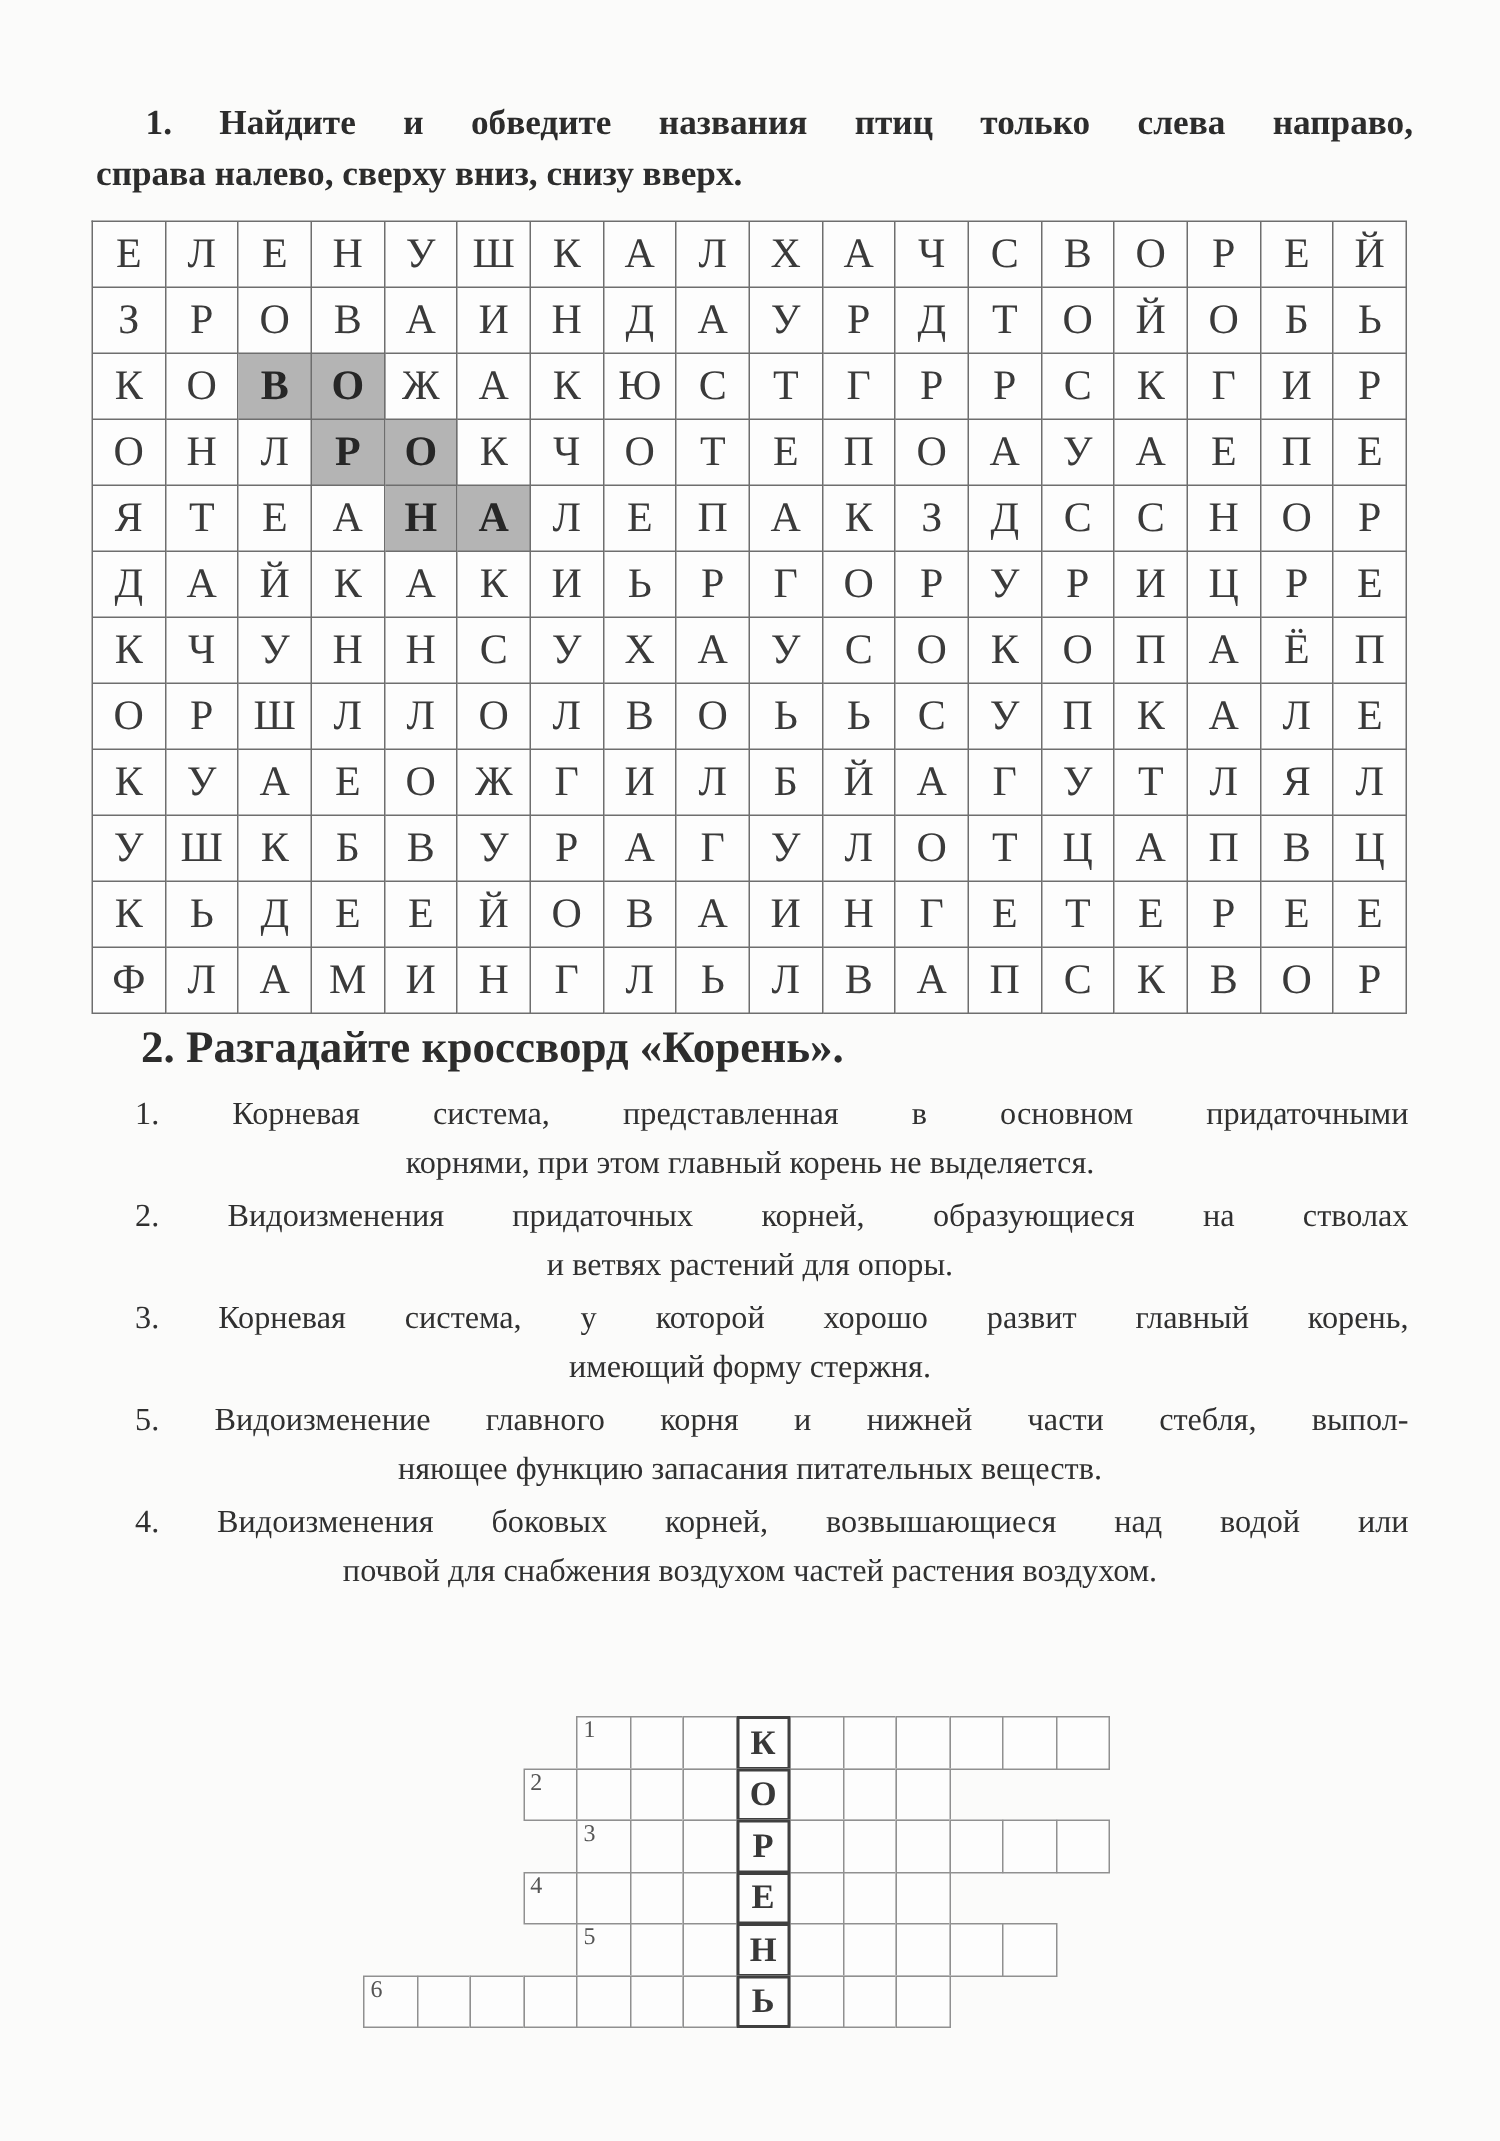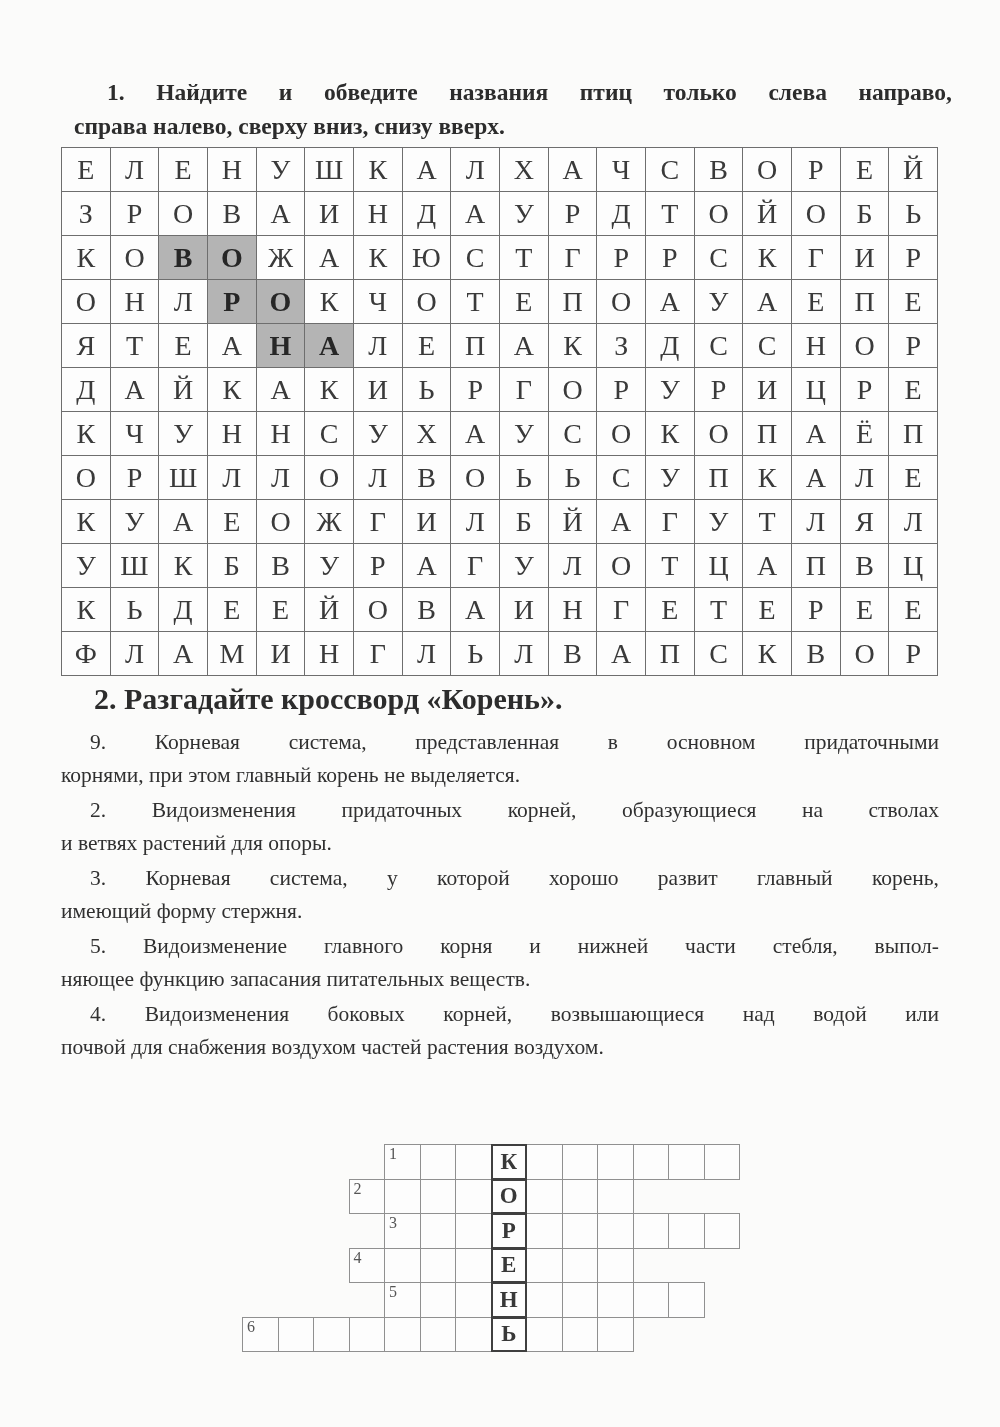--- a/index.html
+++ b/index.html
@@ -3,21 +3,21 @@
 <meta charset="utf-8">
 <style>
   html,body { margin:0; padding:0; }
   body {
     width:1000px; height:1427px; position:relative;
     background:#fbfbfa;
     font-family:"Liberation Serif", serif;
   }
   
   .h1 {
-    position:absolute; left:61px; top:62px; width:878px; margin:13px;
+    position:absolute; left:61px; top:62px; width:878px; margin:3px;
     font-weight:bold; font-size:23.5px; line-height:34px; color:#2c2c2c;
   }
   .h1-line1 { display:block; text-align:justify; text-align-last:justify; text-indent:33px; }
   .h1-line2 { display:block; }
 
   
   .wordsearch {
     position:absolute; left:61px; top:147px; width:877px; height:529px;
     display:grid; grid-template-columns:repeat(18,1fr); grid-template-rows:repeat(12,1fr);
     background:#fdfdfd; border-top:1px solid #6e6e6e; border-left:1px solid #6e6e6e;
@@ -34,21 +34,21 @@
   .h2 {
     position:absolute; left:61px; top:684px; width:878px; margin:0;
     font-weight:bold; font-size:30px; line-height:30px; color:#2c2c2c;
     text-indent:33px;
   }
 
   
   .clues { position:absolute; left:61px; top:726px; width:878px; }
   .clue { margin:0 0 2.5px 0; font-size:21.5px; line-height:32.8px; color:#303030; }
   .clue-line1 { display:block; text-align:justify; text-align-last:justify; text-indent:29px; }
-  .clue-line2 { display:block; }
+  .clue-line2 { display:block;text-align:center; }
 
   
   .crossword { position:absolute; left:243px; top:1144px; width:510px; height:215px; }
   .cw-row { position:absolute; display:flex; }
   .cw-cell {
     width:36.5px; height:35.5px; margin-left:-1px;
     border:1px solid #909090; box-sizing:border-box;
     background:#fdfdfd; position:relative;
   }
   .cw-cell.sol {
@@ -287,21 +287,21 @@
       <div class="ws-cell">К</div>
       <div class="ws-cell">В</div>
       <div class="ws-cell">О</div>
       <div class="ws-cell">Р</div>
     </div>
 
   <p class="h2">2. Разгадайте кроссворд «Корень».</p>
 
   <div class="clues">
       <p class="clue">
-        <span class="clue-line1">9. Корневая система, представленная в основном придаточными</span>
+        <span class="clue-line1">1. Корневая система, представленная в основном придаточными</span>
         <span class="clue-line2">корнями, при этом главный корень не выделяется.</span>
       </p>
       <p class="clue">
         <span class="clue-line1">2. Видоизменения придаточных корней, образующиеся на стволах</span>
         <span class="clue-line2">и ветвях растений для опоры.</span>
       </p>
       <p class="clue">
         <span class="clue-line1">3. Корневая система, у которой хорошо развит главный корень,</span>
         <span class="clue-line2">имеющий форму стержня.</span>
       </p>

